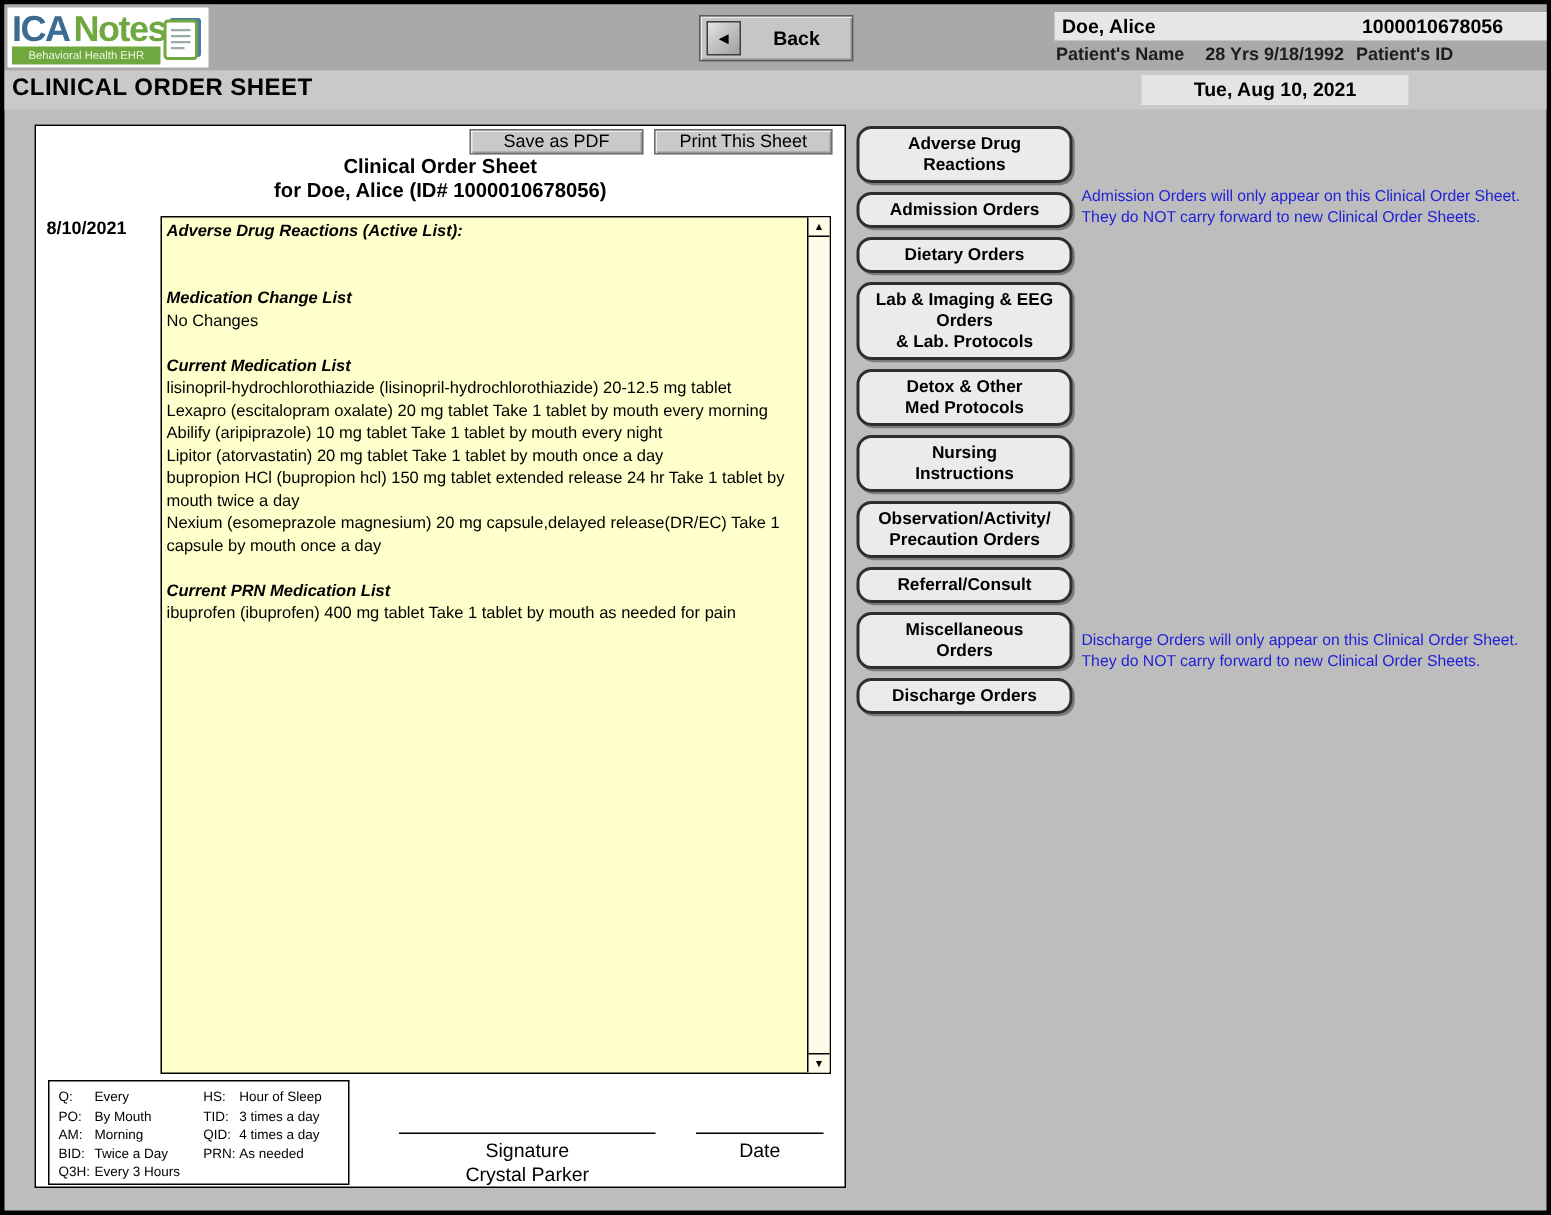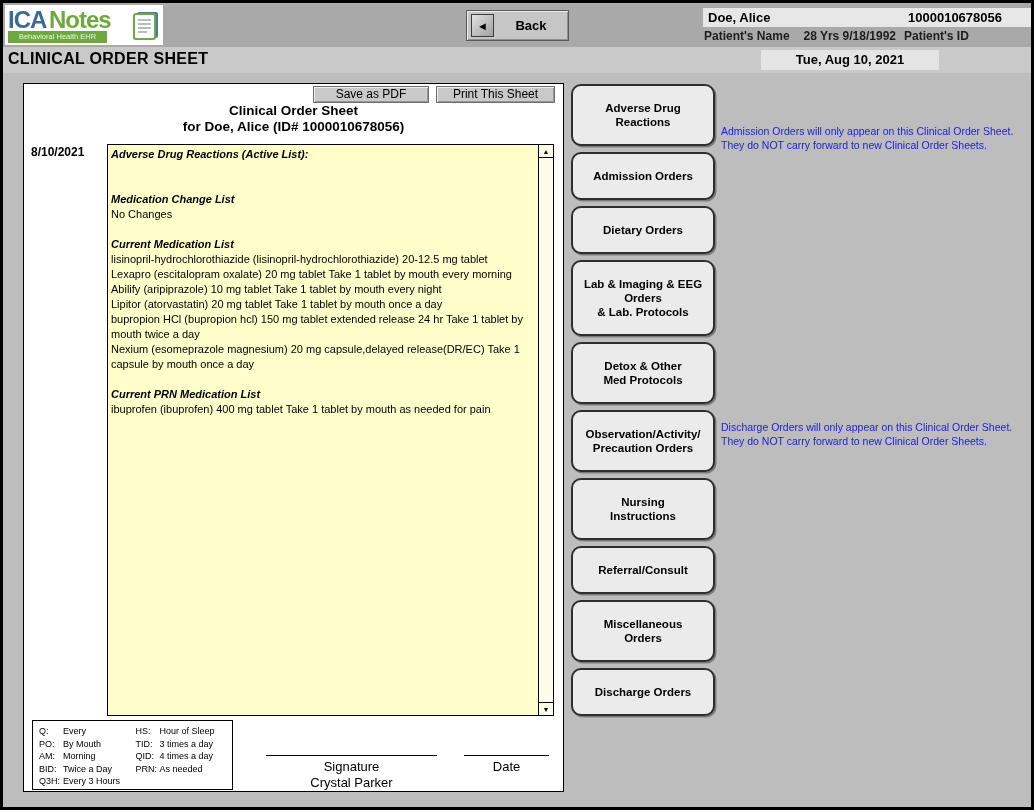--- a/index.html
+++ b/index.html
@@ -6,21 +6,21 @@
   body {
     width:1034px; height:810px; position:relative;
     border:3px solid #000; background:#bdbdbd;
     font-family:"Liberation Sans", sans-serif; color:#000;
     overflow:hidden;
   }
   .page { position:absolute; inset:0; }
 
   
   .topbar { position:absolute; left:0; top:0; right:0; height:44px; background:#a9a9a9; }
-  .logo-box { position:absolute; left:2px; top:2px; width:158px; height:40px; background:#fff; overflow:hidden;text-decoration:underline; }
+  .logo-box { position:absolute; left:2px; top:2px; width:134px; height:40px; background:#fff; overflow:hidden;text-decoration:underline; }
   .logo-ica { font-weight:bold; font-size:24px; color:#3a6b92; letter-spacing:-1px; position:absolute; left:3px; top:1px; }
   .logo-notes { font-weight:bold; font-size:24px; color:#6fa83f; letter-spacing:-1px; position:absolute; left:44px; top:1px; }
   .logo-tagline { position:absolute; left:3px; top:26px; width:99px; height:12px; background:#6fa83f; color:#eef7e4; font-size:7.5px; line-height:12px; text-align:center; }
   .logo-doc-icon { position:absolute; right:2px; top:4px; }
 
   .back-btn { position:absolute; left:463px; top:7px; width:103px; height:31px;
     background:#c6c6c6; border:1px solid #5a5a5a;
     box-shadow:inset 1px 1px 0 #ececec, inset -1px -1px 0 #8f8f8f;
     display:flex; align-items:center; cursor:pointer; }
   .back-arrow-box { width:23px; height:23px; margin-left:4px; border:1px solid #3c3c3c;
@@ -75,21 +75,21 @@
   .dateline { left:440px; width:85px; }
   .sig-label, .date-label, .sig-name { position:absolute; text-align:center; font-size:13px; }
   .sig-label { left:242px; width:171px; top:675px; }
   .sig-name  { left:242px; width:171px; top:691px; }
   .date-label{ left:440px; width:85px;  top:675px; }
 
   
   .sidebar { position:absolute; left:568px; top:81px; width:144px; }
   .sbtn { background:#ebebeb; border:2px solid #2e2e2e; border-radius:10px;
     font-weight:bold; font-size:11.5px; line-height:14px; text-align:center;
-    padding:15px 1px; margin-bottom:6px; white-space:pre-line; cursor:pointer;
+    padding:3px 1px; margin-bottom:6px; white-space:pre-line; cursor:pointer;
     box-shadow:1.5px 1.5px 0 rgba(0,0,0,0.35); }
 
   .note { position:absolute; left:718px; color:#2121d6; font-size:10.5px; line-height:14px; white-space:pre; }
   .note-admission { top:121px; }
   .note-discharge { top:417px; }
 </style>
 </head>
 <body>
 
 <div class="page">
@@ -189,24 +189,24 @@
 
   <div class="sbtn">Adverse Drug
 Reactions</div>
       <div class="sbtn">Admission Orders</div>
       <div class="sbtn">Dietary Orders</div>
       <div class="sbtn">Lab &amp; Imaging &amp; EEG
 Orders
 &amp; Lab. Protocols</div>
       <div class="sbtn">Detox &amp; Other
 Med Protocols</div>
+      <div class="sbtn">Nursing
+Instructions</div>
       <div class="sbtn">Observation/Activity/
 Precaution Orders</div>
-      <div class="sbtn">Nursing
-Instructions</div>
       <div class="sbtn">Referral/Consult</div>
       <div class="sbtn">Miscellaneous
 Orders</div>
       <div class="sbtn">Discharge Orders</div>
     </div>
 
   <div class="note note-admission">Admission Orders will only appear on this Clinical Order Sheet.
 They do NOT carry forward to new Clinical Order Sheets.</div>
   <div class="note note-discharge">Discharge Orders will only appear on this Clinical Order Sheet.
 They do NOT carry forward to new Clinical Order Sheets.</div>

